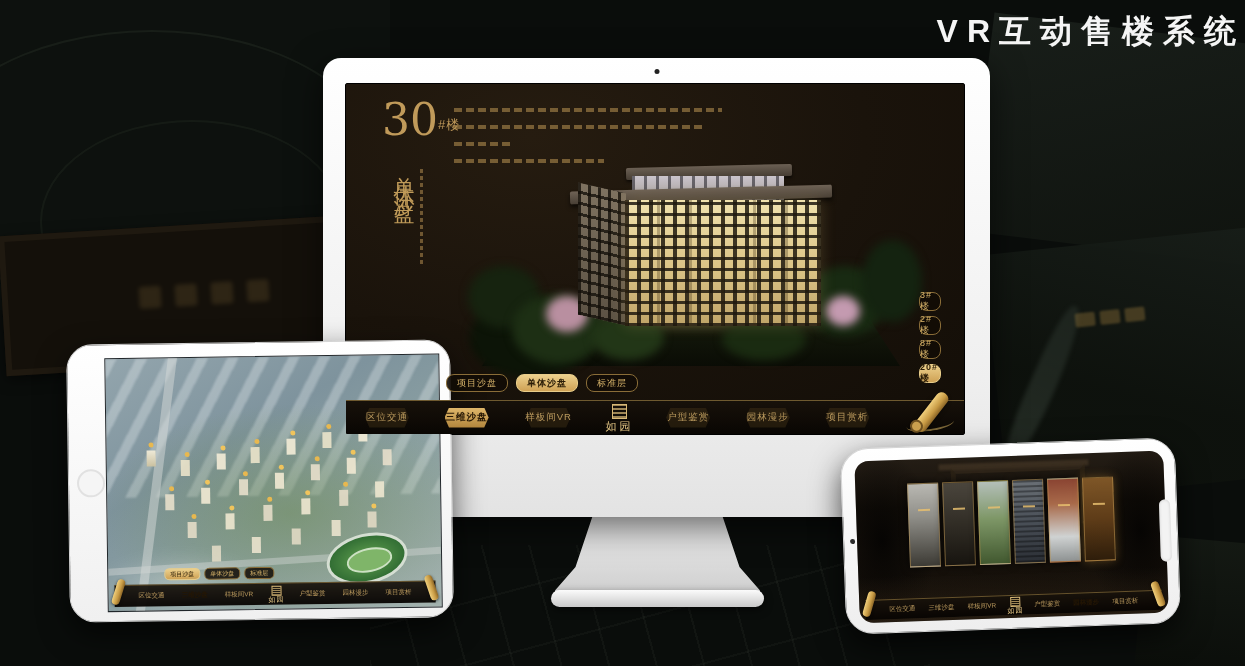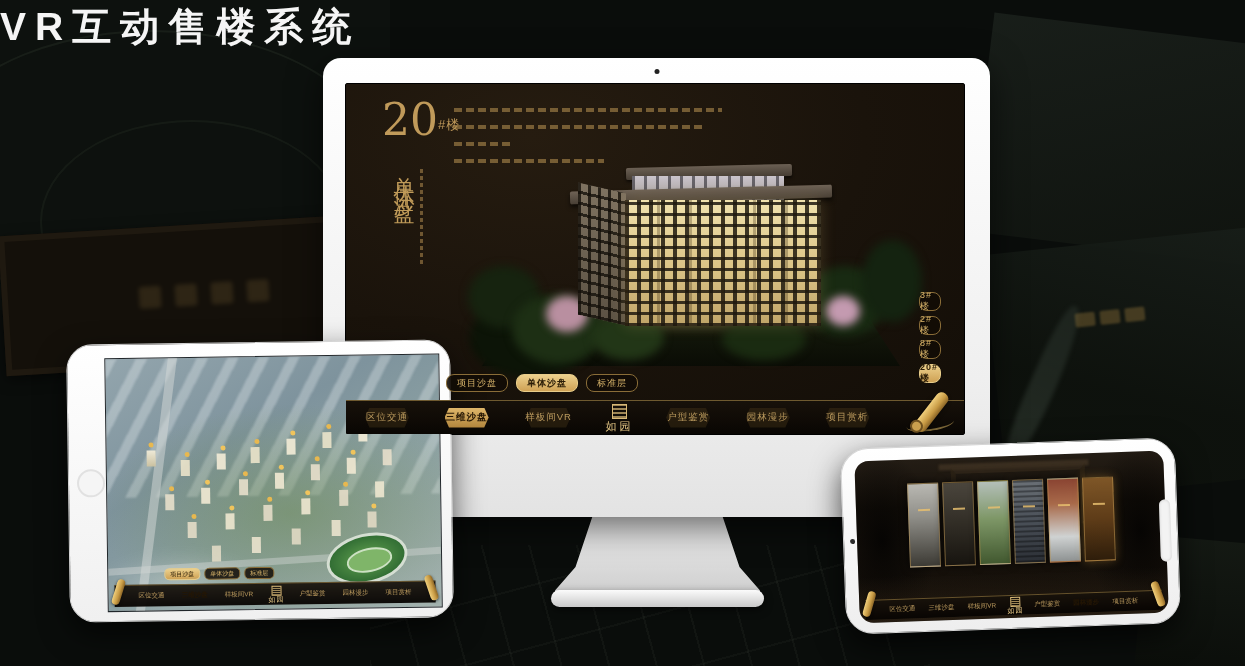--- a/index.html
+++ b/index.html
@@ -18,22 +18,22 @@
   .bg-photo-r2{left:995px;top:240px;width:280px;height:250px;background:linear-gradient(200deg,#181e19,#0e120d 60%);transform:rotate(-6deg);opacity:.9;}
   .bg-river{left:1030px;top:300px;width:26px;height:170px;background:linear-gradient(#2a332c,#39443a);border-radius:40% 60% 50% 50%;transform:rotate(24deg);opacity:.5;filter:blur(2px);}
   .bg-photo-b{left:1140px;top:540px;width:130px;height:130px;background:linear-gradient(#151a14,#0b0e0a);transform:rotate(5deg);opacity:.9;}
   .bg-bottom-map{left:370px;top:545px;width:560px;height:121px;
      background:repeating-linear-gradient(75deg,rgba(140,150,130,.06) 0 2px,transparent 2px 46px),
                 repeating-linear-gradient(-15deg,rgba(140,150,130,.05) 0 2px,transparent 2px 60px);}
   .bg-gold-mark{left:1075px;top:310px;width:70px;height:14px;transform:rotate(-6deg);opacity:.35;display:flex;gap:5px;}
   .bg-gold-mark i{flex:1;background:#a5823f;filter:blur(1px);border-radius:2px;}
 
   
-  .page-title{position:absolute;top:0;left:0;right:0;text-align:left;color:#f5f5f5;
-    font-size:39px;font-weight:bold;letter-spacing:9px;}
+  .page-title{position:absolute;top:10px;left:0;right:0;text-align:right;color:#f5f5f5;
+    font-size:32px;font-weight:bold;letter-spacing:9px;}
   .footnote{position:absolute;bottom:2px;right:6px;color:#e9e9e9;font-size:15px;letter-spacing:3.5px;}
 
   
   .monitor{position:absolute;left:323px;top:58px;width:667px;height:560px;}
   .imac-neck{position:absolute;left:232px;top:457px;width:205px;height:84px;
      background:linear-gradient(180deg,#f3f3f3,#dcdcdc 55%,#cdcdcd);
      clip-path:polygon(18.5% 0,81.5% 0,90% 62%,100% 90%,100% 100%,0 100%,0 90%,10% 62%);}
   .imac-base{position:absolute;left:228px;top:532px;width:213px;height:17px;border-radius:9px;
      background:linear-gradient(180deg,#fbfbfb,#c9c9c9);box-shadow:0 3px 8px rgba(0,0,0,.55);}
   .imac-frame{position:absolute;left:0;top:0;width:667px;height:459px;border-radius:18px;
@@ -225,21 +225,21 @@
   </div>
 
   <div class="monitor">
     <div class="imac-neck"></div>
     <div class="imac-base"></div>
     <div class="imac-frame">
       <div class="imac-cam"></div>
       <div class="imac-screen">
 
         <div class="h-block">
-          <span class="h-num">20</span><span class="h-unit">#楼</span>
+          <span class="h-num">30</span><span class="h-unit">#楼</span>
         </div>
         <div class="h-sub">单体沙盘</div>
         <div class="h-sub-en"></div>
 
         <div class="dlines">
           <div class="dline" style="width:268px"></div>
           <div class="dline" style="width:252px"></div>
           <div class="dline" style="width:58px"></div>
           <div class="dline" style="width:150px"></div>
         </div>

